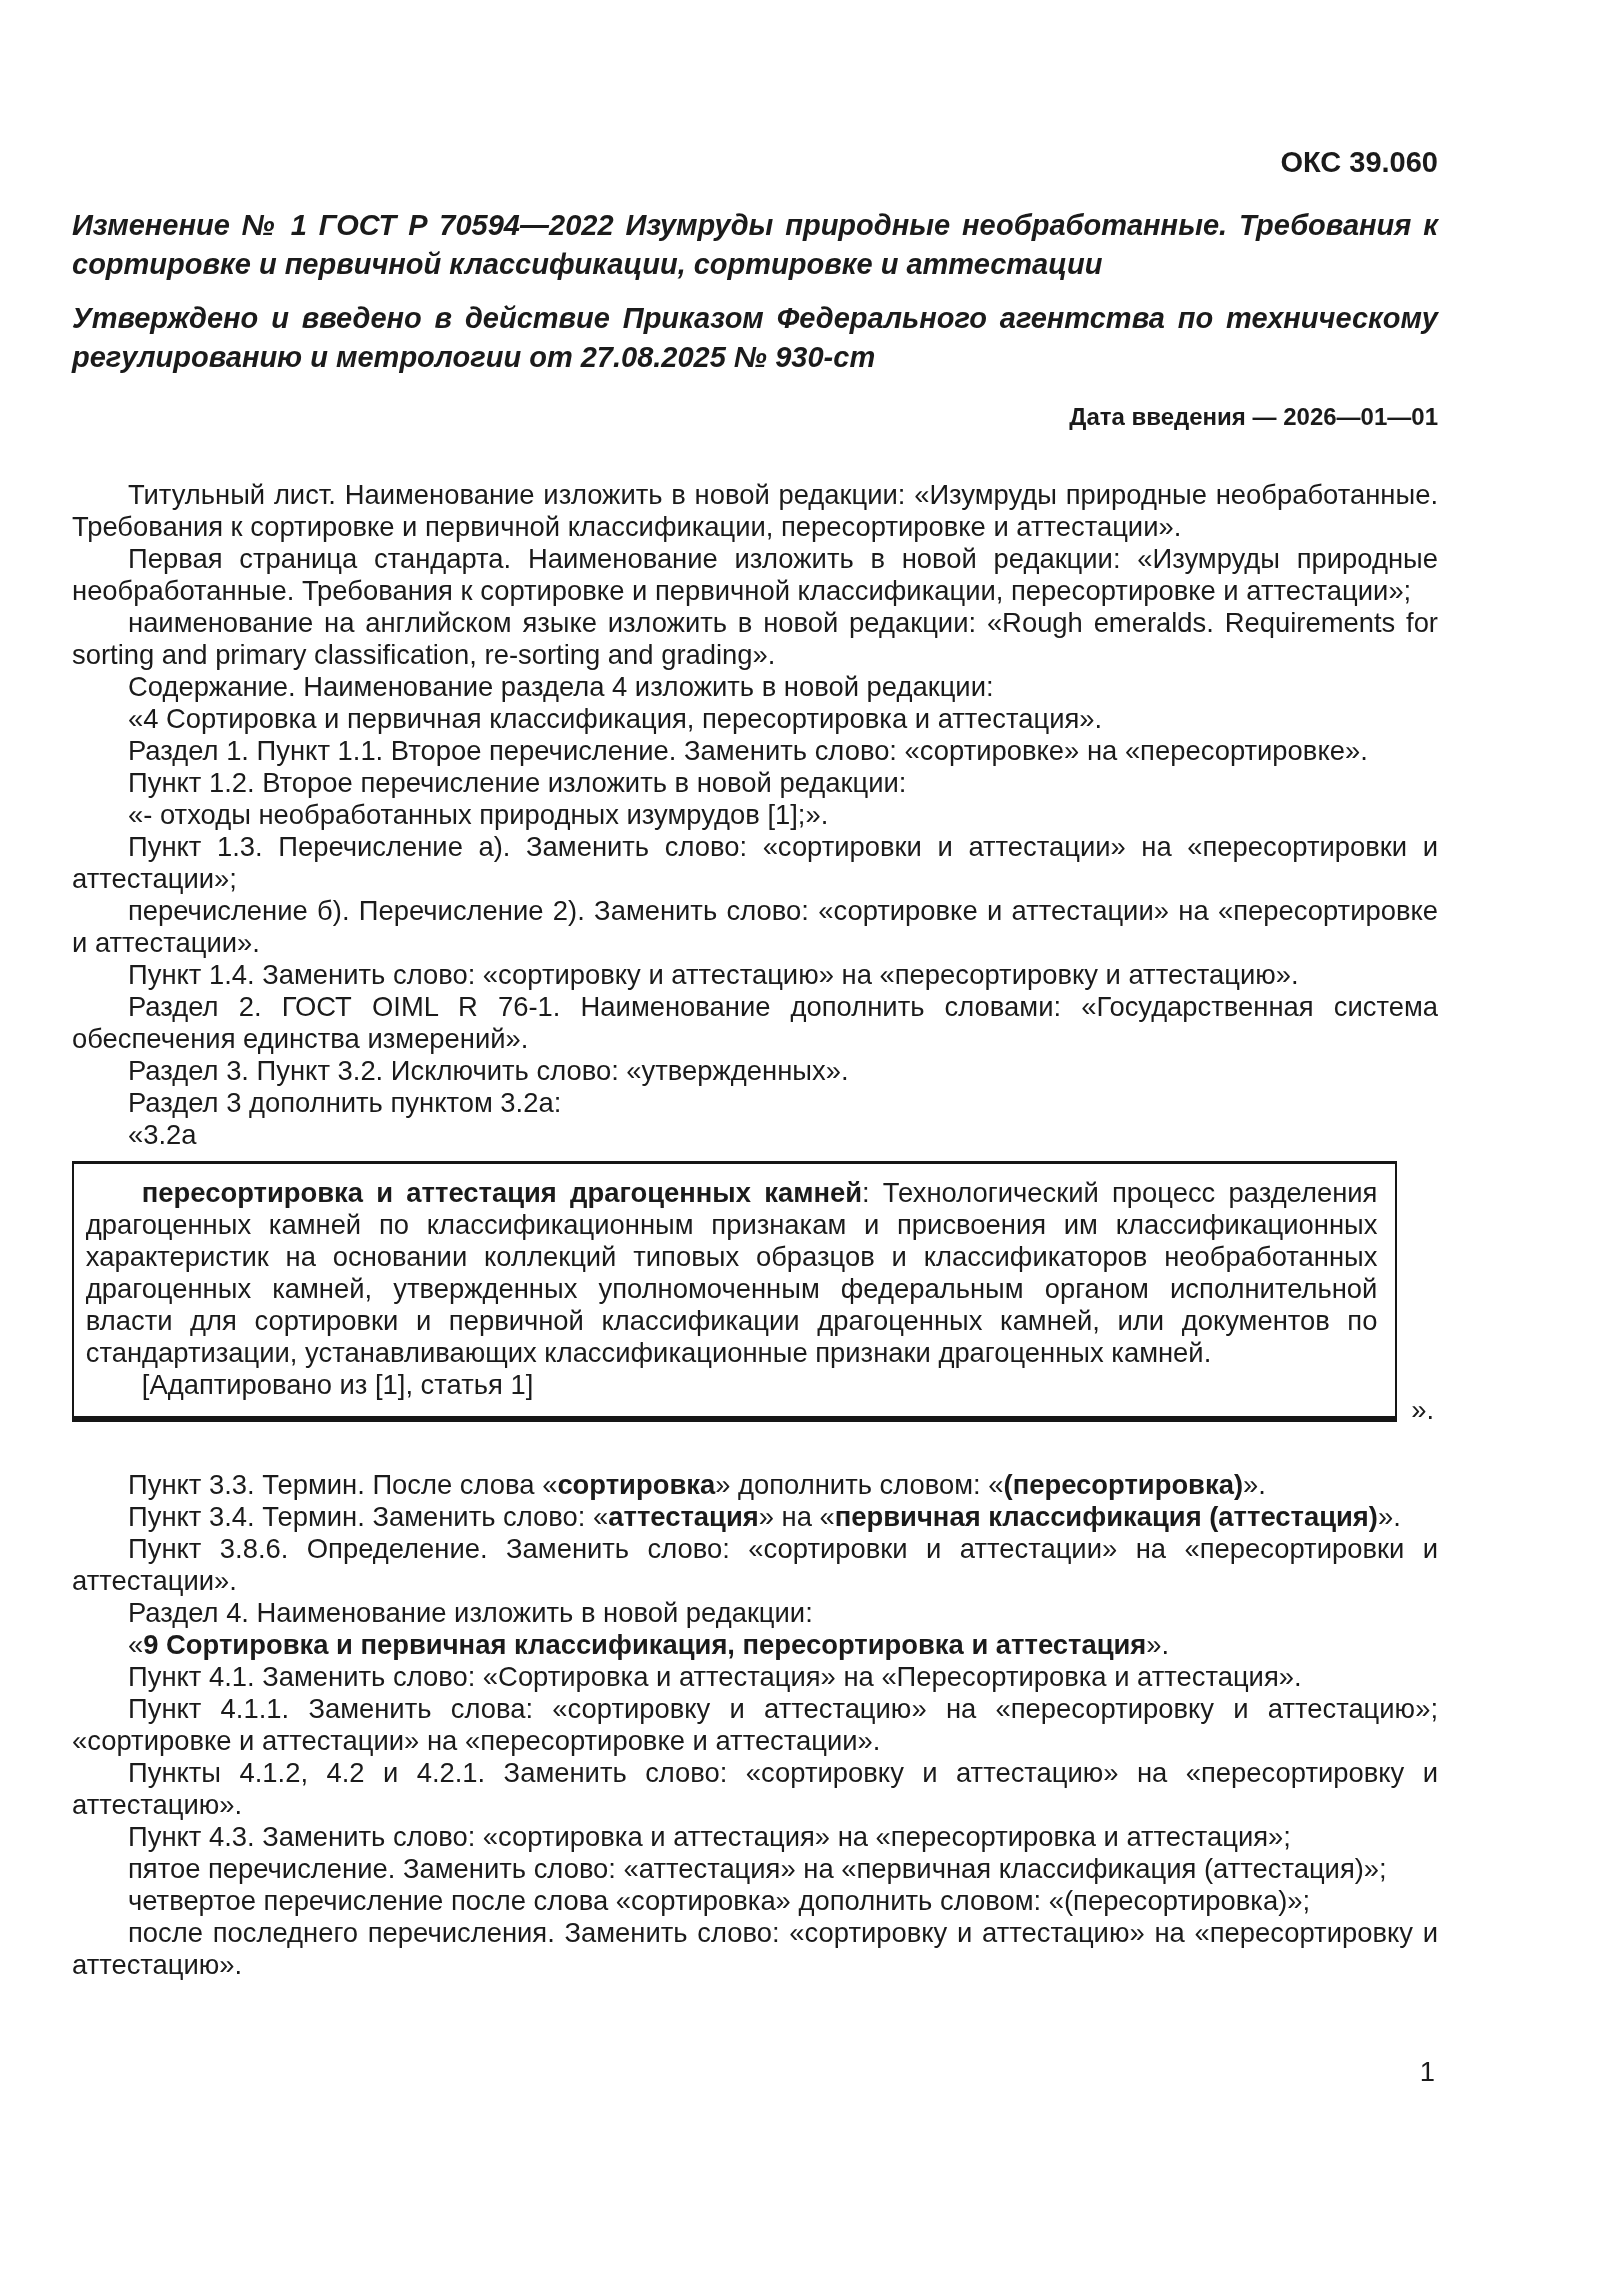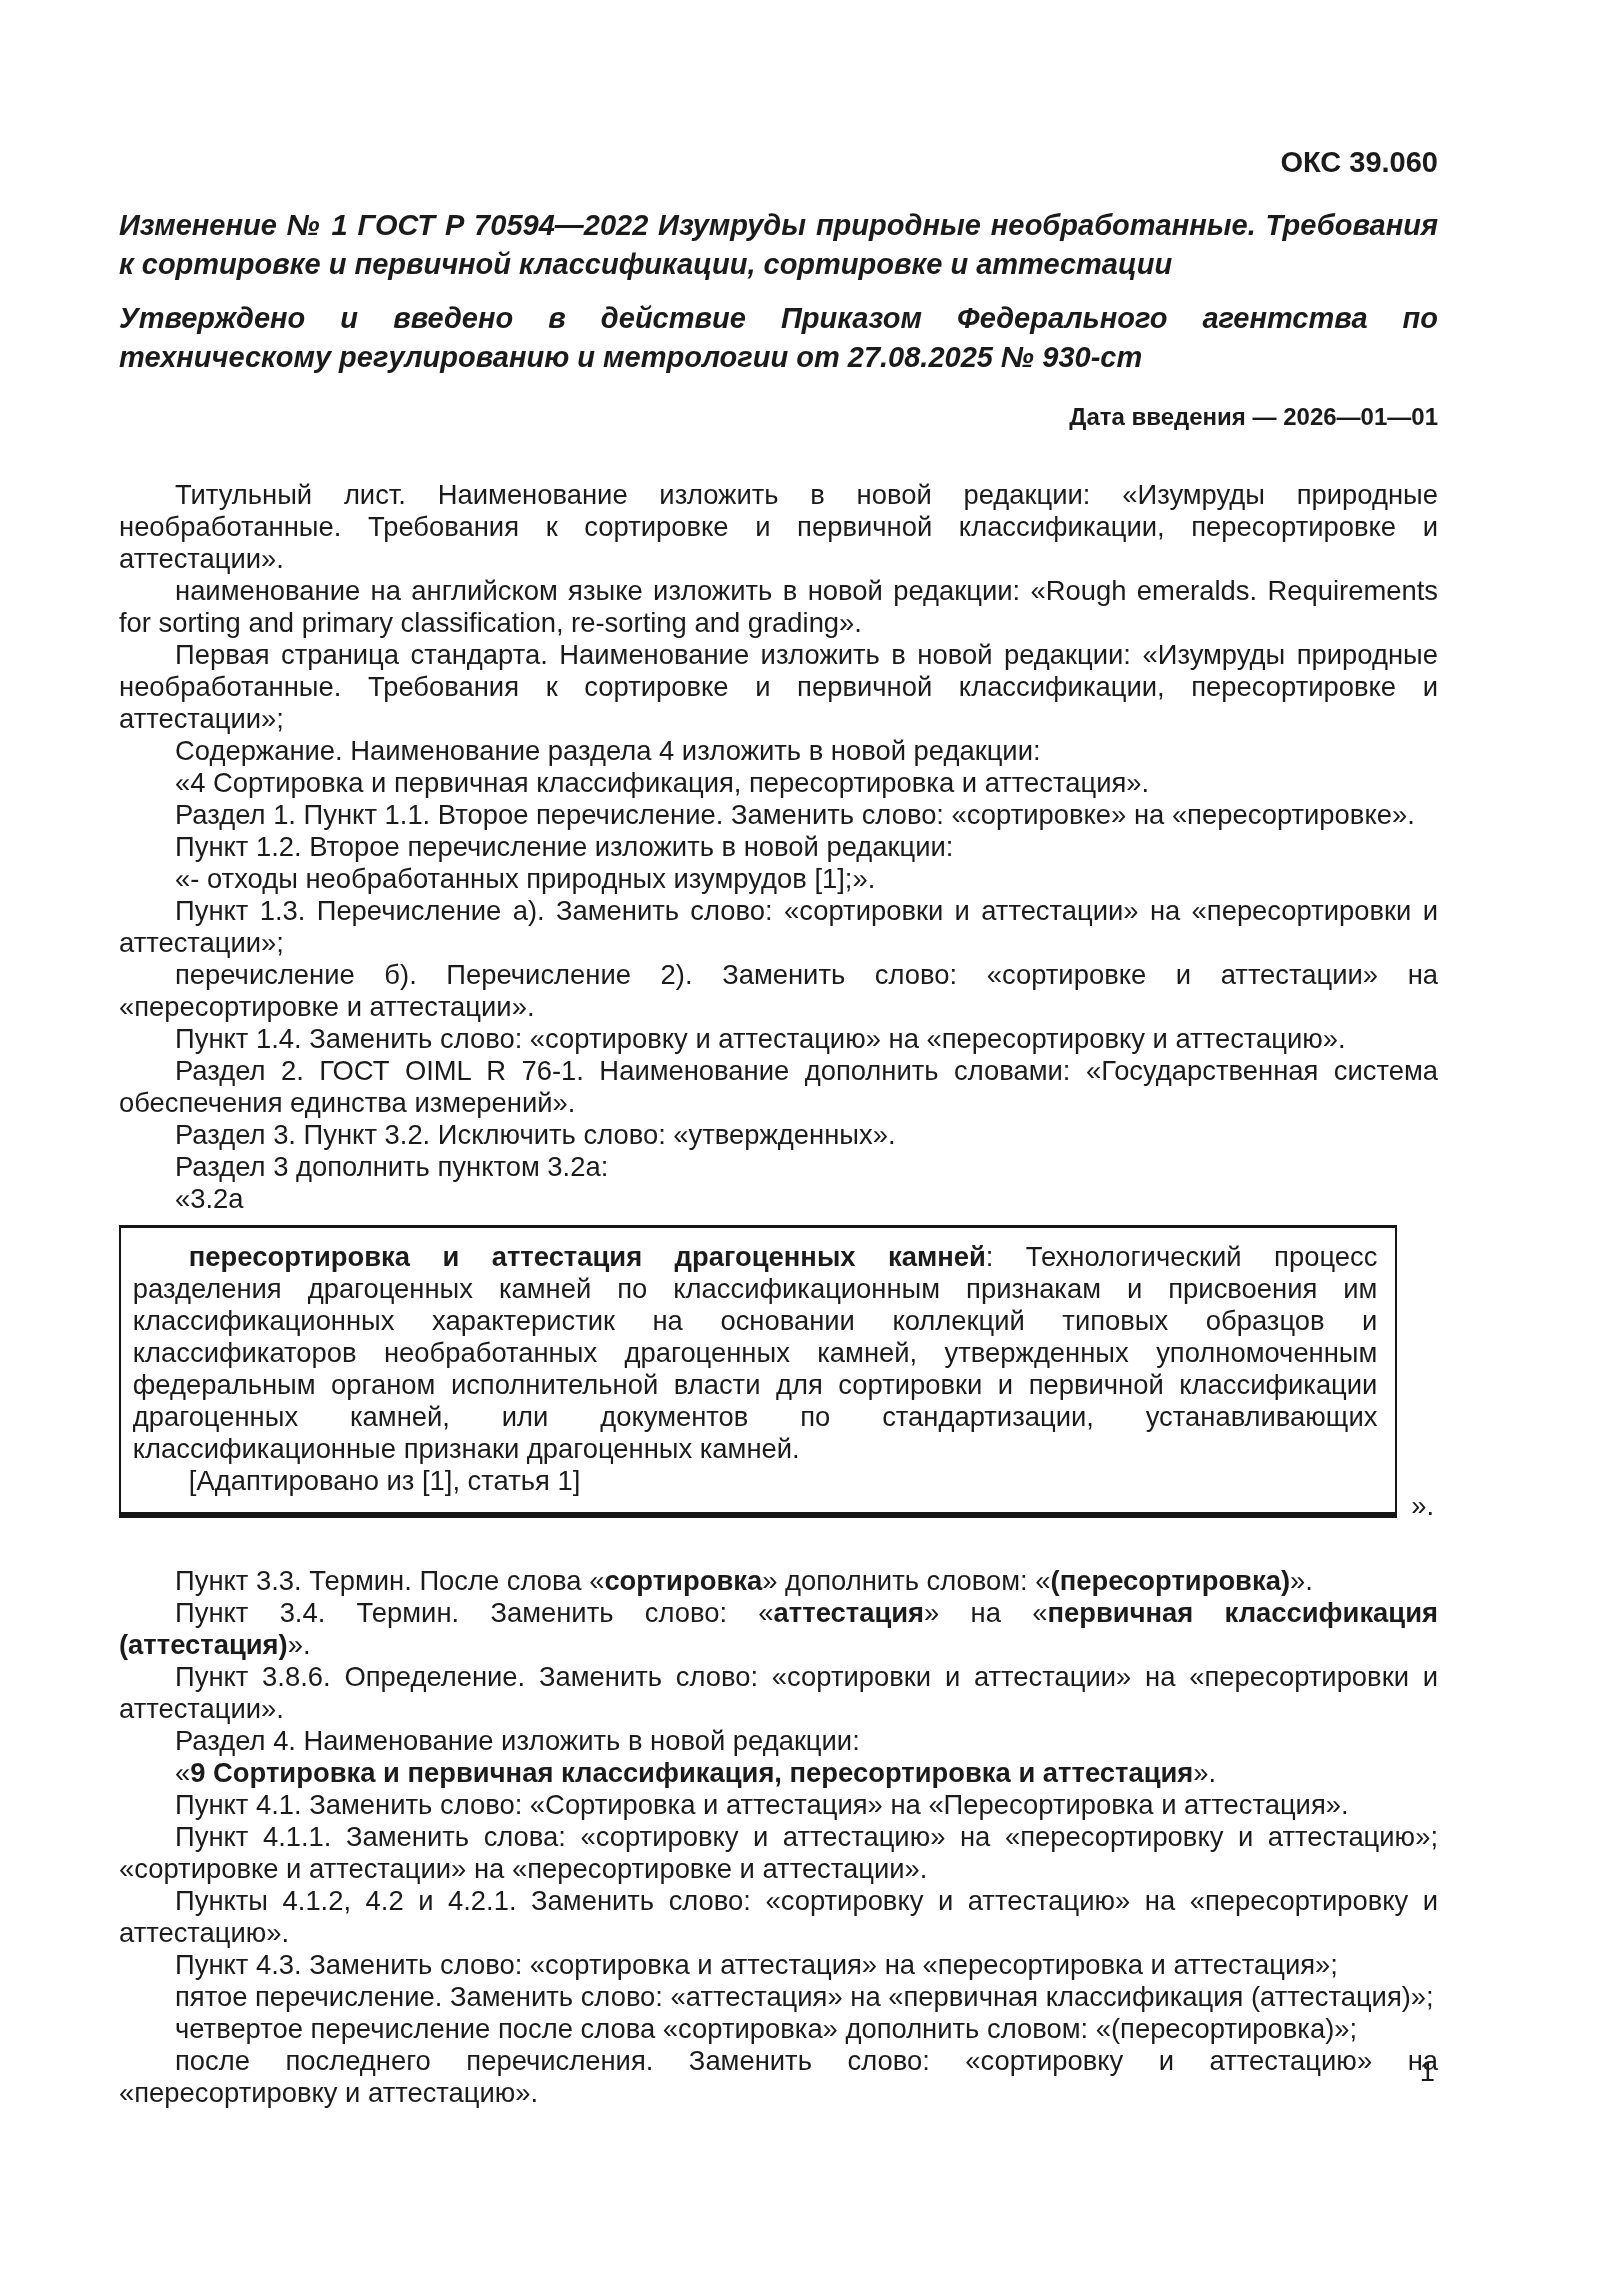--- a/index.html
+++ b/index.html
@@ -2,21 +2,21 @@
 <html lang="ru"><head>
 <meta charset="utf-8">
 <style>
   html, body { margin: 0; padding: 0; background: #ffffff; }
   .page {
     position: relative;
     width: 1621px;
     height: 2293px;
     background: #ffffff;
     box-sizing: border-box;
-    padding: 145px 183px 0 119px;
+    padding: 145px 183px 0 72px;
     font-family: "Liberation Sans", sans-serif;
     color: #1b1b1b;
     overflow: hidden;
   }
   .oks {
     font-size: 29px;
     font-weight: 700;
     text-align: right;
     margin: 0 0 25.5px 0;
     line-height: 35px;
@@ -73,22 +73,22 @@
 </head>
 <body>
 
 <div class="page">
   <p class="oks">ОКС 39.060</p>
   <p class="h-para">Изменение № 1 ГОСТ Р 70594—2022 Изумруды природные необработанные. Требования к сортировке и первичной классификации, сортировке и аттестации</p>
   <p class="h-para">Утверждено и введено в действие Приказом Федерального агентства по техническому регулированию и метрологии от 27.08.2025 № 930-ст</p>
   <p class="date-line">Дата введения — 2026—01—01</p>
   <div class="doc-body">
       <p class="para"><span>Титульный лист. Наименование изложить в новой редакции: «Изумруды природные необработанные. Требования к сортировке и первичной классификации, пересортировке и аттестации».</span></p>
+      <p class="para"><span>Первая страница стандарта. Наименование изложить в новой редакции: «Изумруды природные необработанные. Требования к сортировке и первичной классификации, пересортировке и аттестации»;</span></p>
       <p class="para"><span>наименование на английском языке изложить в новой редакции: «Rough emeralds. Requirements for sorting and primary classification, re-sorting and grading».</span></p>
-      <p class="para"><span>Первая страница стандарта. Наименование изложить в новой редакции: «Изумруды природные необработанные. Требования к сортировке и первичной классификации, пересортировке и аттестации»;</span></p>
       <p class="para"><span>Содержание. Наименование раздела 4 изложить в новой редакции:</span></p>
       <p class="para"><span>«4 Сортировка и первичная классификация, пересортировка и аттестация».</span></p>
       <p class="para"><span>Раздел 1. Пункт 1.1. Второе перечисление. Заменить слово: «сортировке» на «пересортировке».</span></p>
       <p class="para"><span>Пункт 1.2. Второе перечисление изложить в новой редакции:</span></p>
       <p class="para"><span>«- отходы необработанных природных изумрудов [1];».</span></p>
       <p class="para"><span>Пункт 1.3. Перечисление а). Заменить слово: «сортировки и аттестации» на «пересортировки и аттестации»;</span></p>
       <p class="para"><span>перечисление б). Перечисление 2). Заменить слово: «сортировке и аттестации» на «пересортировке и аттестации».</span></p>
       <p class="para"><span>Пункт 1.4. Заменить слово: «сортировку и аттестацию» на «пересортировку и аттестацию».</span></p>
       <p class="para"><span>Раздел 2. ГОСТ OIML R 76-1. Наименование дополнить словами: «Государственная система обеспечения единства измерений».</span></p>
       <p class="para"><span>Раздел 3. Пункт 3.2. Исключить слово: «утвержденных».</span></p>

